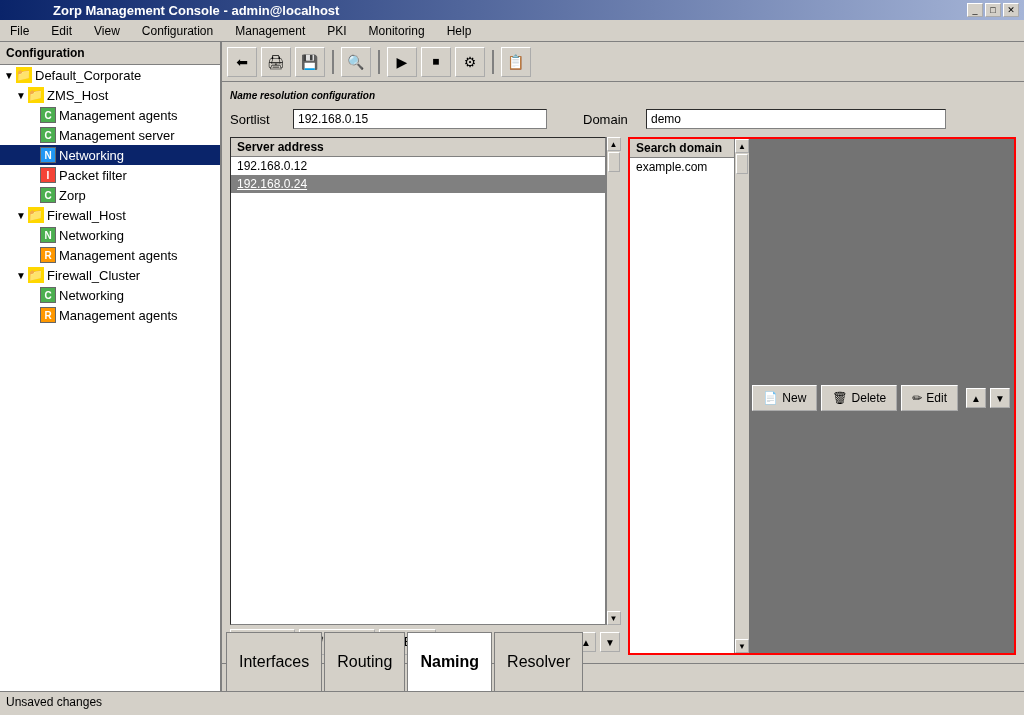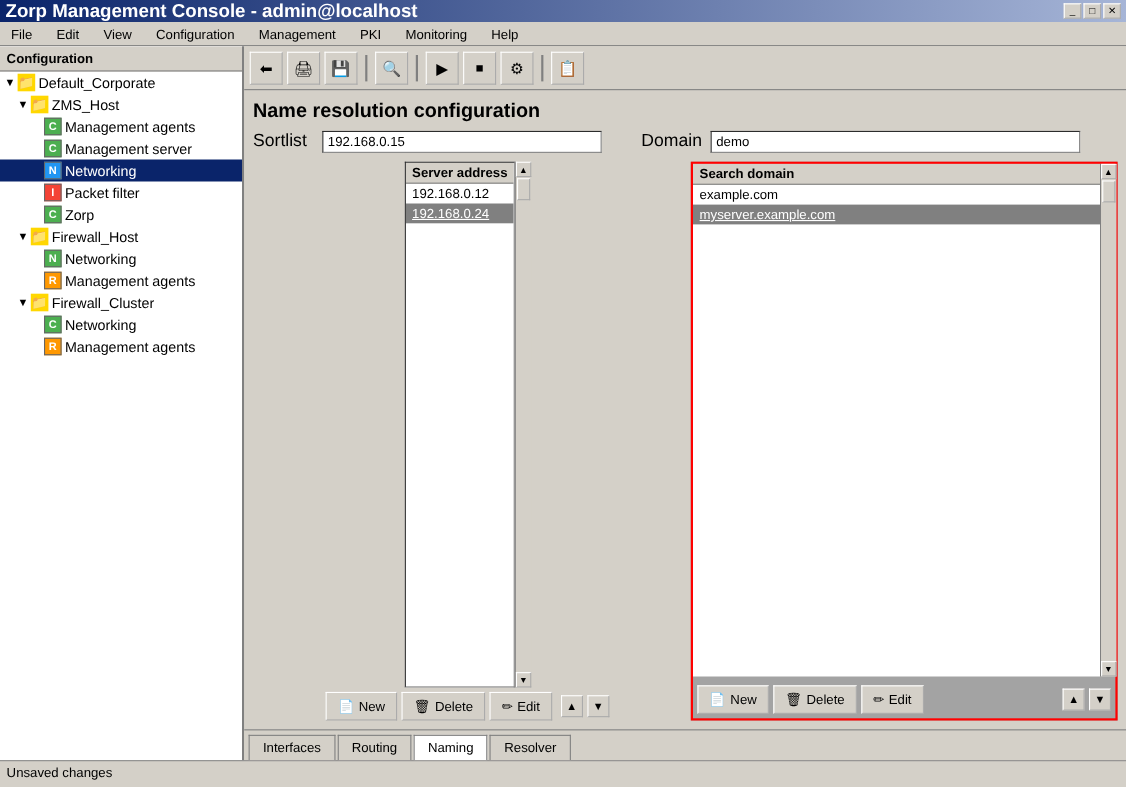--- a/index.html
+++ b/index.html
@@ -8,21 +8,21 @@
     
     .title-bar {
       background: linear-gradient(to right, #0a246a, #a6b5d7);
       color: white;
       padding: 3px 5px;
       display: flex;
       justify-content: space-between;
       align-items: center;
       height: 20px;
     }
-    .title-bar-text { font-size: 17px; font-weight: bold; }
+    .title-bar-text { font-size: 13px; font-weight: bold; margin-left: 48px; }
     .title-bar-controls { display: flex; gap: 2px; }
     .title-btn {
       background: #d4d0c8;
       border: 1px outset #fff;
       width: 16px;
       height: 14px;
       font-size: 9px;
       cursor: pointer;
       display: flex; align-items: center; justify-content: center;
     }
@@ -123,41 +123,42 @@
 
     
     .panel {
       flex: 1;
       display: flex;
       flex-direction: column;
       padding: 8px;
       overflow: hidden;
     }
     .panel-title {
-      font-size: 18px;
+      font-size: 10px;
       font-weight: bold;
       margin-bottom: 8px;
       color: #000;
+      font-style: italic;
     }
     .form-row {
       display: flex;
       align-items: center;
       margin-bottom: 8px;
       gap: 8px;
     }
-    .form-label { font-size: 16px; min-width: 55px; }
+    .form-label { font-size: 13px; min-width: 55px; }
     .form-input {
       border: 1px inset #808080;
       background: white;
       padding: 2px 4px;
       font-size: 12px;
       height: 20px;
     }
     .form-input-wide { width: 254px; }
-    .form-input-domain { width: 336px; }
+    .form-input-domain { width: 300px; }
 
     
     .lists-container {
       display: flex;
       flex: 1;
       gap: 8px;
       min-height: 0;
     }
     .list-panel {
       display: flex;
@@ -256,51 +257,51 @@
     
     .tab-bar {
       display: flex;
       border-top: 1px solid #808080;
       background: #d4d0c8;
       height: 28px;
       align-items: flex-end;
       padding: 0 4px;
     }
     .tab {
-      padding: 4px 12px;
+      padding: 20px 12px;
       border: 1px solid #808080;
       border-bottom: none;
       background: #d4d0c8;
       cursor: pointer;
-      font-size: 12px;
+      font-size: 16px;
       margin-right: 2px;
     }
     .tab.active {
       background: white;
-      font-weight: normal;
+      font-weight: bold;
     }
 
     
     .status-bar {
       background: #d4d0c8;
       border-top: 1px solid #808080;
       padding: 3px 6px;
       font-size: 12px;
       height: 24px;
       display: flex;
       align-items: flex-start;
     }
 
     
     .right-panel {
       display: flex;
-      flex-direction: column;
+      flex-direction: row;
       flex: 1;
       border: 2px solid #ff0000;
-      background: #a3a3a3;
+      background: #737373;
     }
   </style>
 </head>
 <body>
 
 <div class="title-bar">
   <span class="title-bar-text">Zorp Management Console - admin@localhost</span>
   <div class="title-bar-controls">
     <button class="title-btn">_</button>
     <button class="title-btn">□</button>
@@ -446,21 +447,21 @@
       <div class="form-row">
         <label class="form-label">Sortlist</label>
         <input class="form-input form-input-wide" type="text" value="192.168.0.15" style="">
         <span style="margin-left:20px;"></span>
         <label class="form-label">Domain</label>
         <input class="form-input form-input-domain" type="text" value="demo" style="">
       </div>
 
       <div class="lists-container">
 
-        <div class="list-panel" style="flex:0 0 390px;align-items:center;">
+        <div class="list-panel" style="flex:0 0 390px;">
           <div class="list-with-scroll">
             <div class="list-box" style="flex:1;">
               <div class="list-item header-row">Server address</div>
               <div class="list-item">192.168.0.12</div>
               <div class="list-item selected">192.168.0.24</div>
             </div>
             <div class="scroll-bar">
               <div class="scroll-btn">▲</div>
               <div class="scroll-thumb-area">
                 <div class="scroll-thumb"></div>
@@ -485,21 +486,20 @@
             <button class="arrow-btn">▲</button>
             <button class="arrow-btn">▼</button>
           </div>
         </div>
 
         <div class="right-panel">
           <div class="list-with-scroll" style="flex:1; display:flex;">
             <div class="list-box-right" style="flex:1;">
               <div class="list-item header-row">Search domain</div>
               <div class="list-item">example.com</div>
-              <div class="list-item selected">myserver.example.com</div>
             </div>
             <div class="scroll-bar">
               <div class="scroll-btn">▲</div>
               <div class="scroll-thumb-area">
                 <div class="scroll-thumb"></div>
               </div>
               <div class="scroll-btn">▼</div>
             </div>
           </div>
           <div class="buttons-row" style="padding:4px;">

